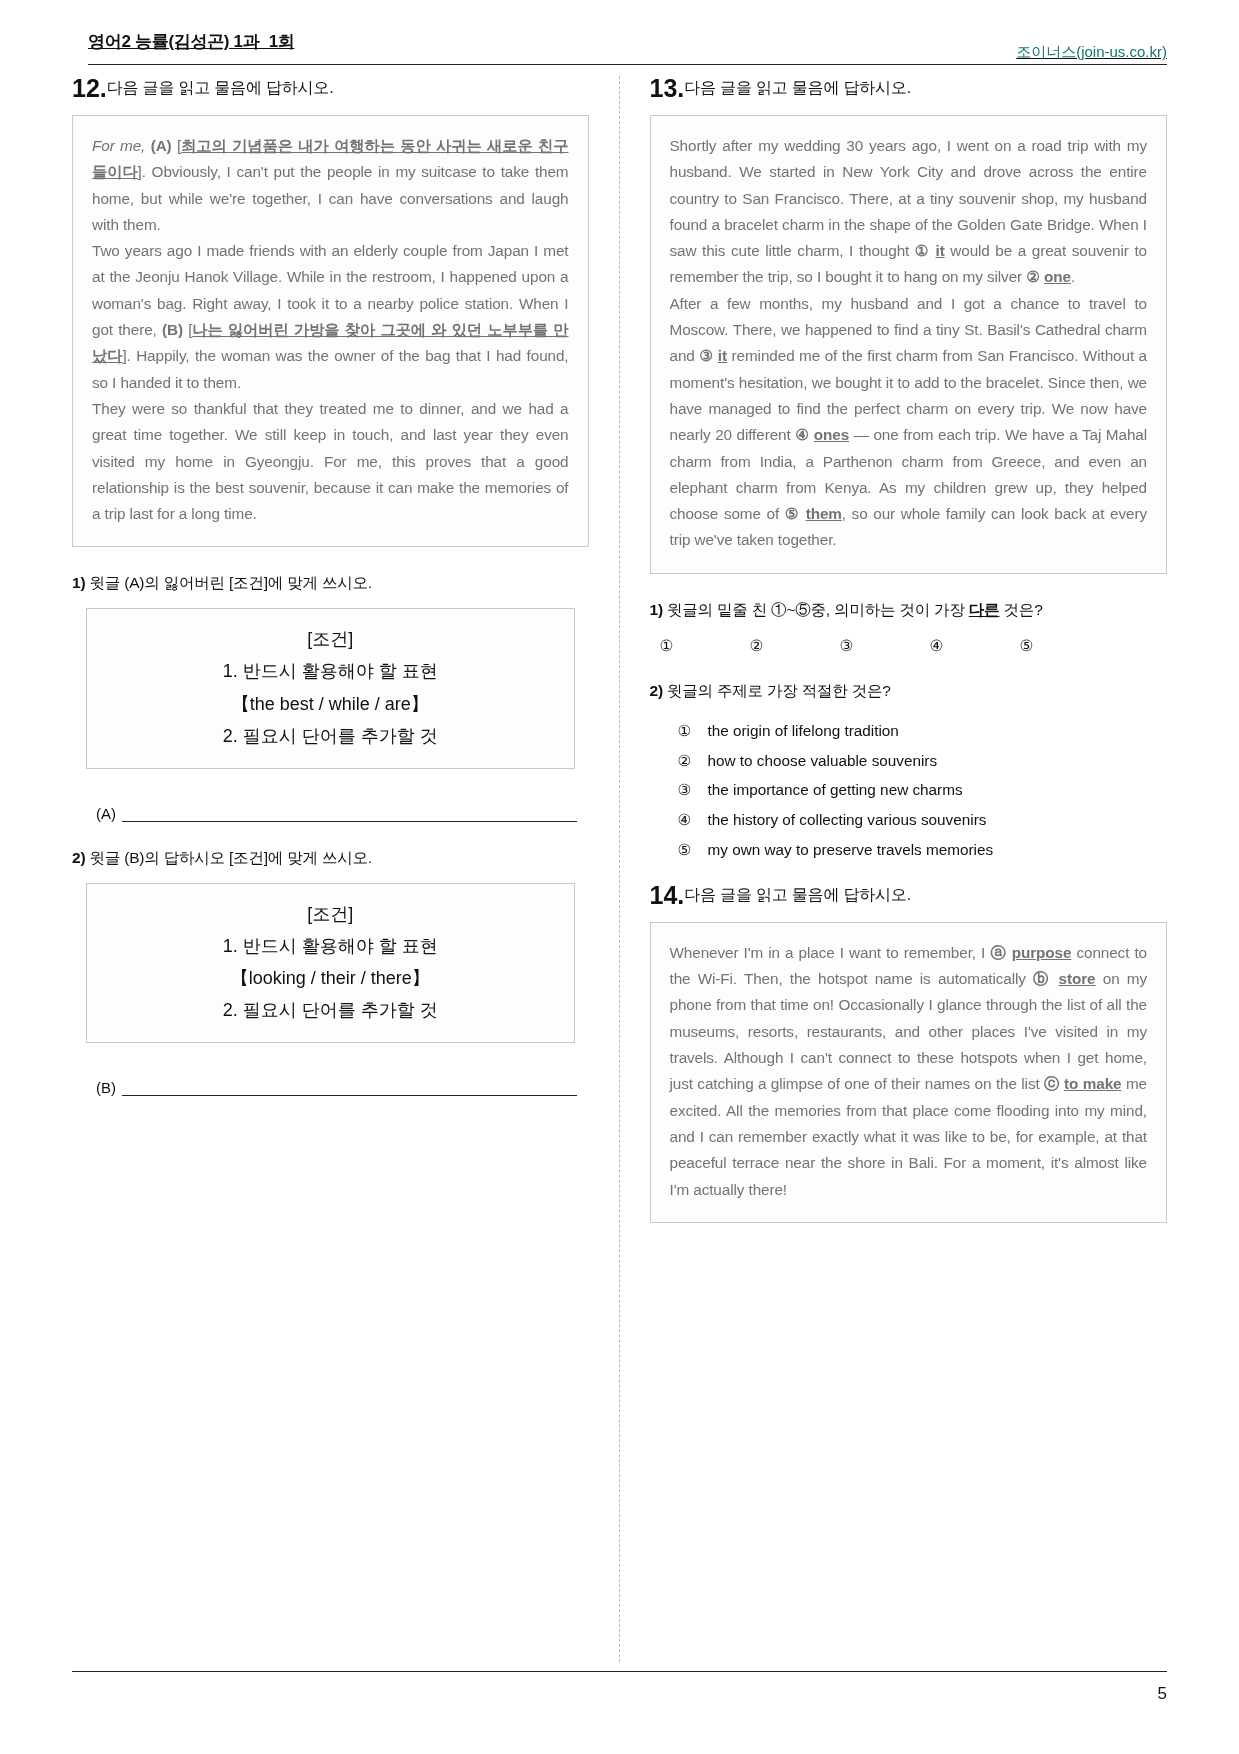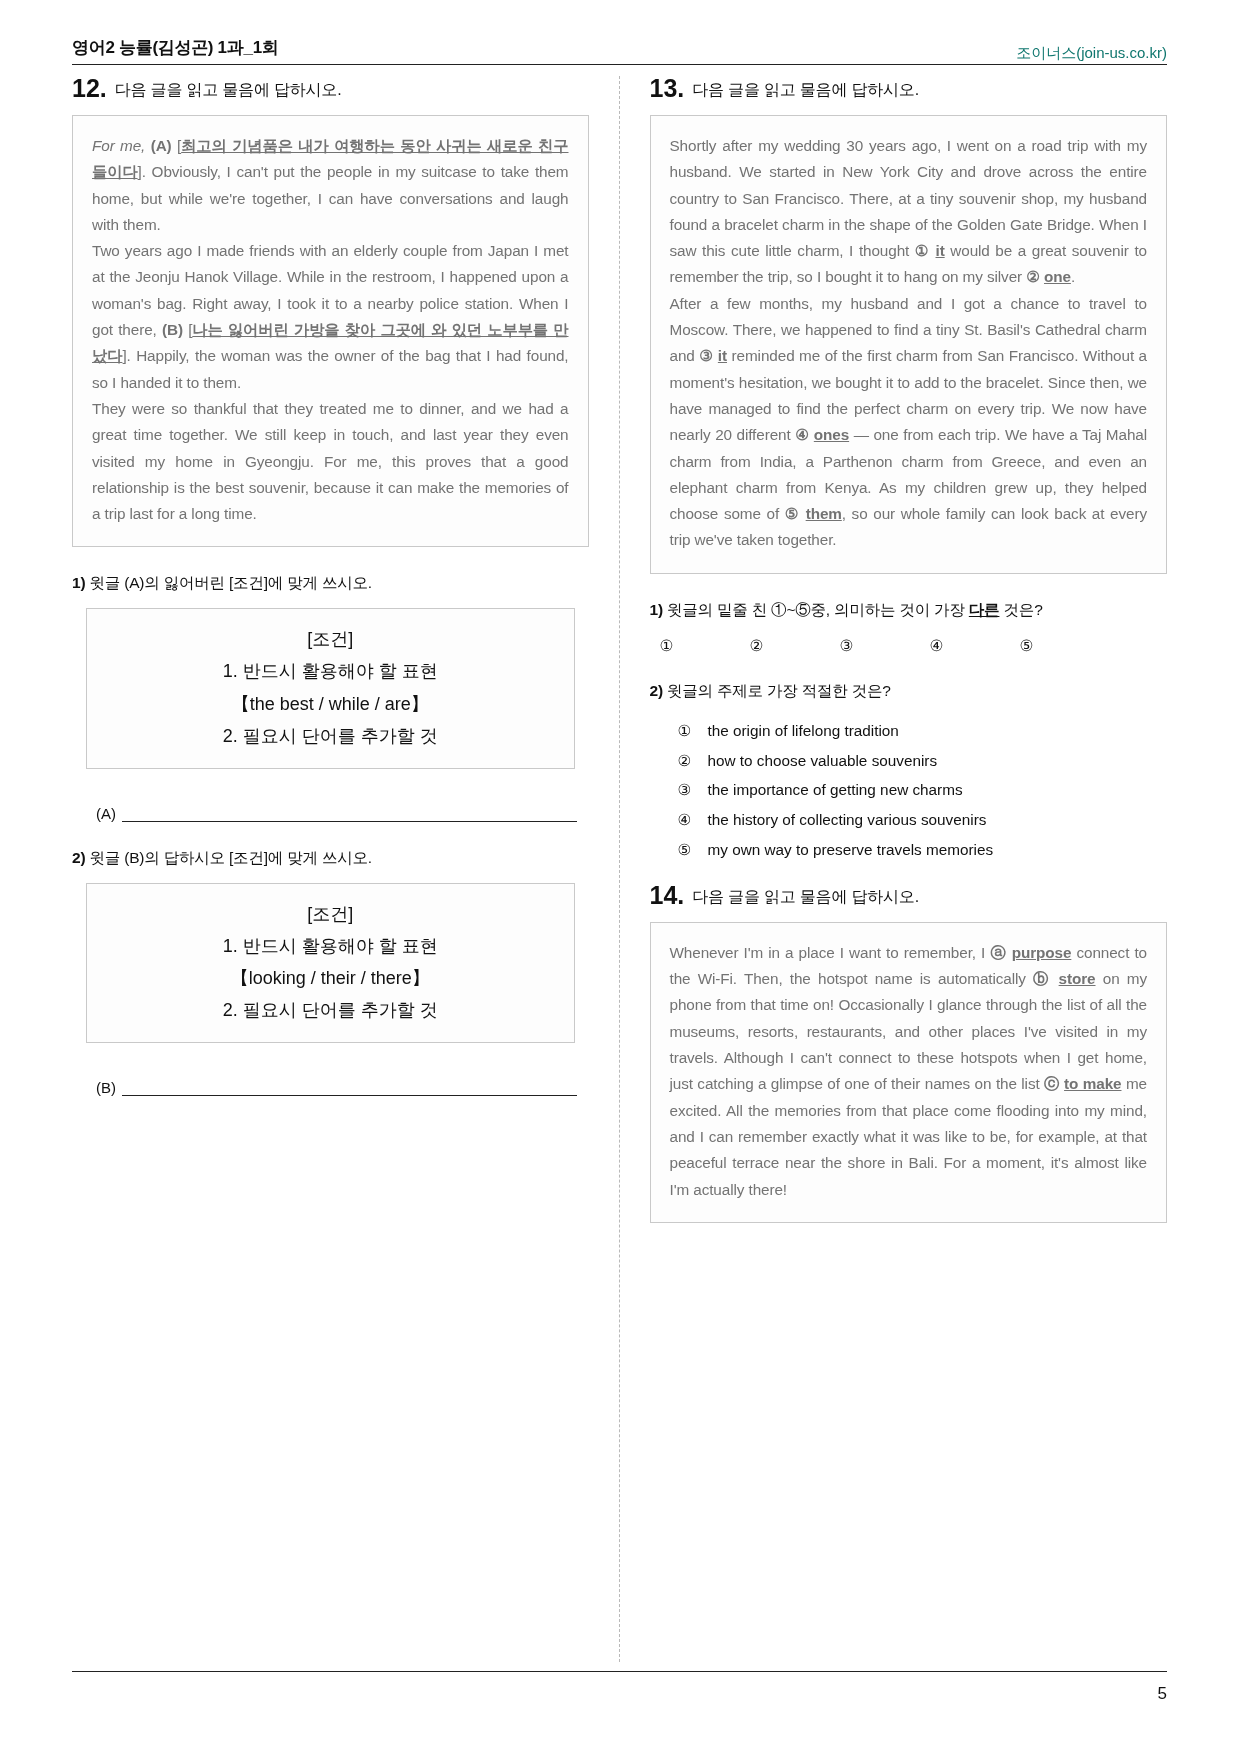--- a/index.html
+++ b/index.html
@@ -17,27 +17,28 @@
     height: 1754px;
     margin: 0 auto;
     background: #ffffff;
     box-sizing: border-box;
     padding: 0;
   }
   
   .header {
     position: absolute;
     top: 30px;
-    left: 72px;
+    left: 88px;
     right: 72px;
     height: 34px;
     border-bottom: 1.5px solid #222;
     display: flex;
-    align-items: center;
+    align-items: flex-start;
     justify-content: space-between;
+    text-decoration: underline;
   }
   .header-title {
     font-size: 17px;
     font-weight: bold;
     letter-spacing: -0.3px;
     color: #111;
   }
   .header-right {
     font-size: 15px;
     color: #0f766e;
@@ -76,22 +77,21 @@
   .col-left {
     padding-right: 30px;
     border-right: 1px dashed #b9b9b9;
   }
   .col-right {
     padding-left: 30px;
   }
   
   .qhead {
     display: flex;
-    align-items: flex-end;
-    gap: 8px;
+    align-items: center;
     margin-bottom: 14px;
   }
   .qnum {
     font-size: 25px;
     font-weight: bold;
     color: #111;
     line-height: 1;
   }
   .qtitle {
     font-size: 16px;

